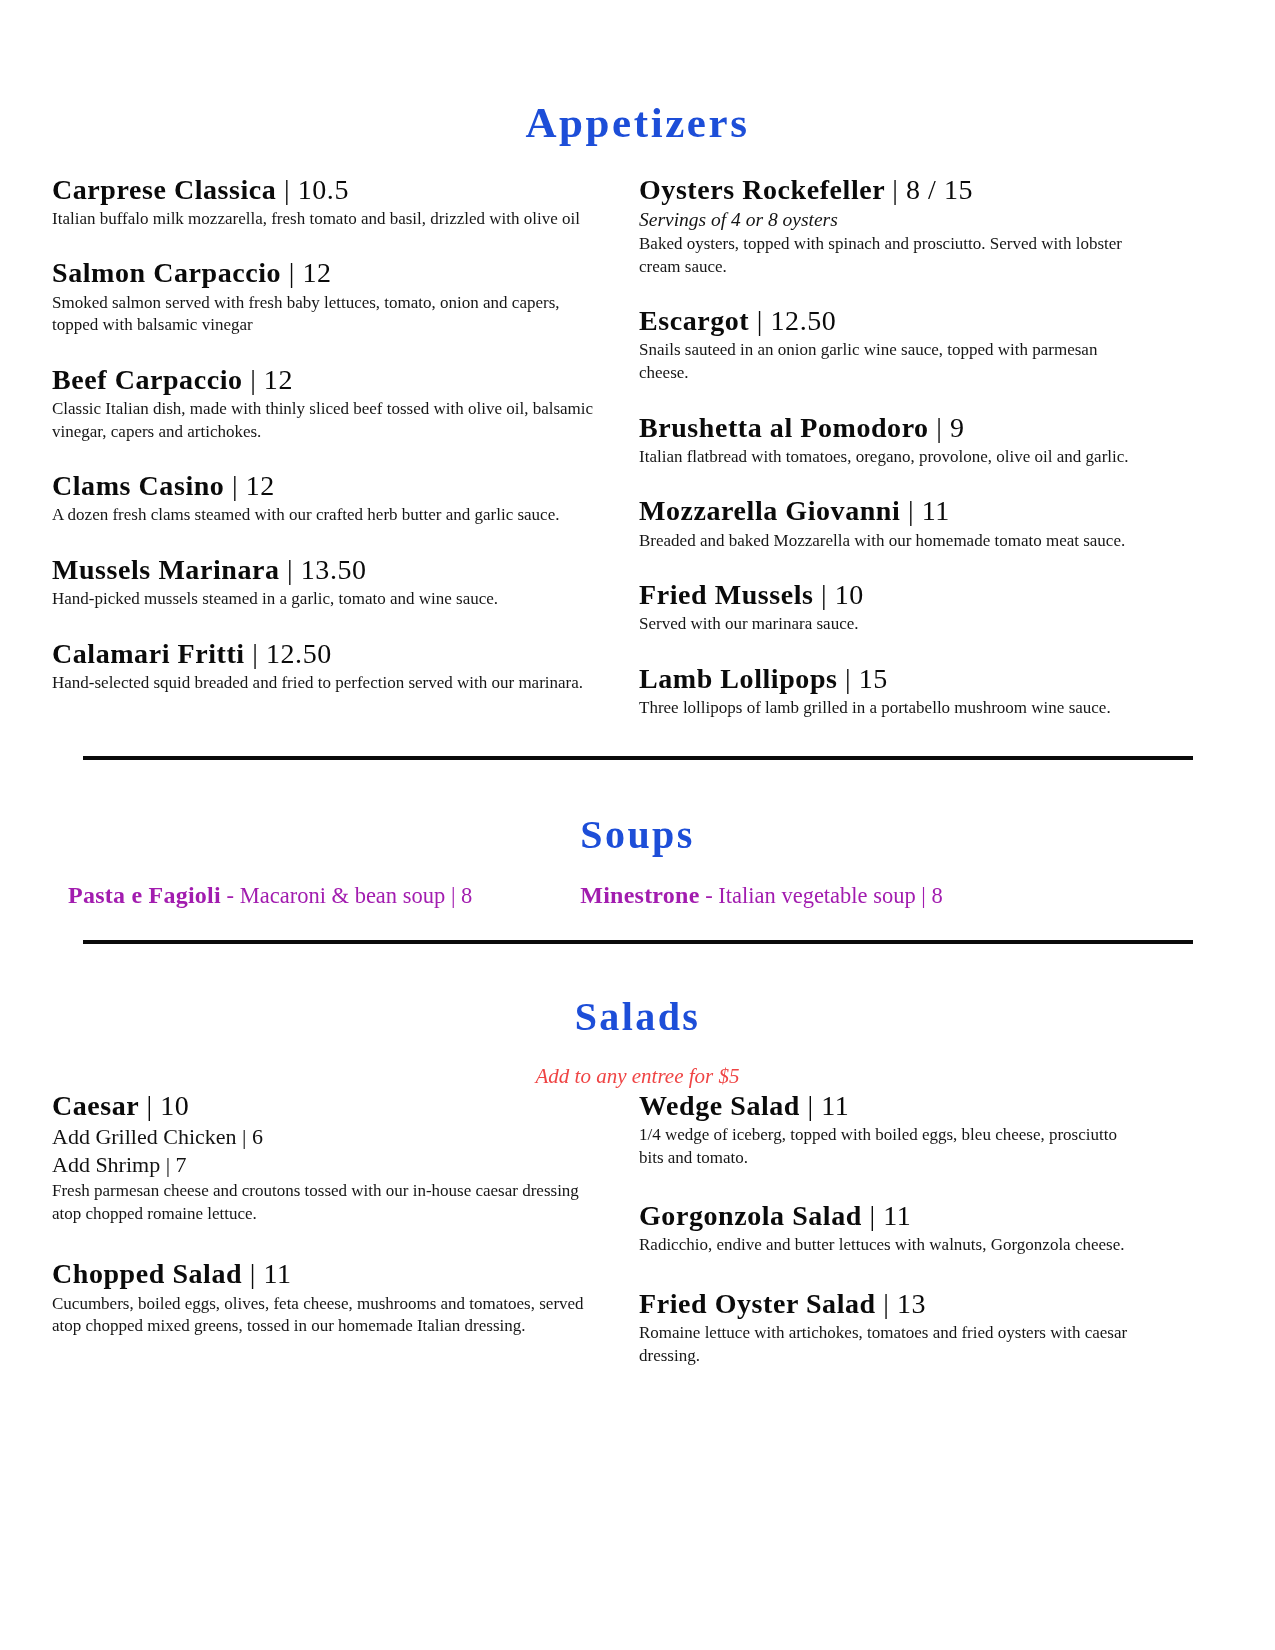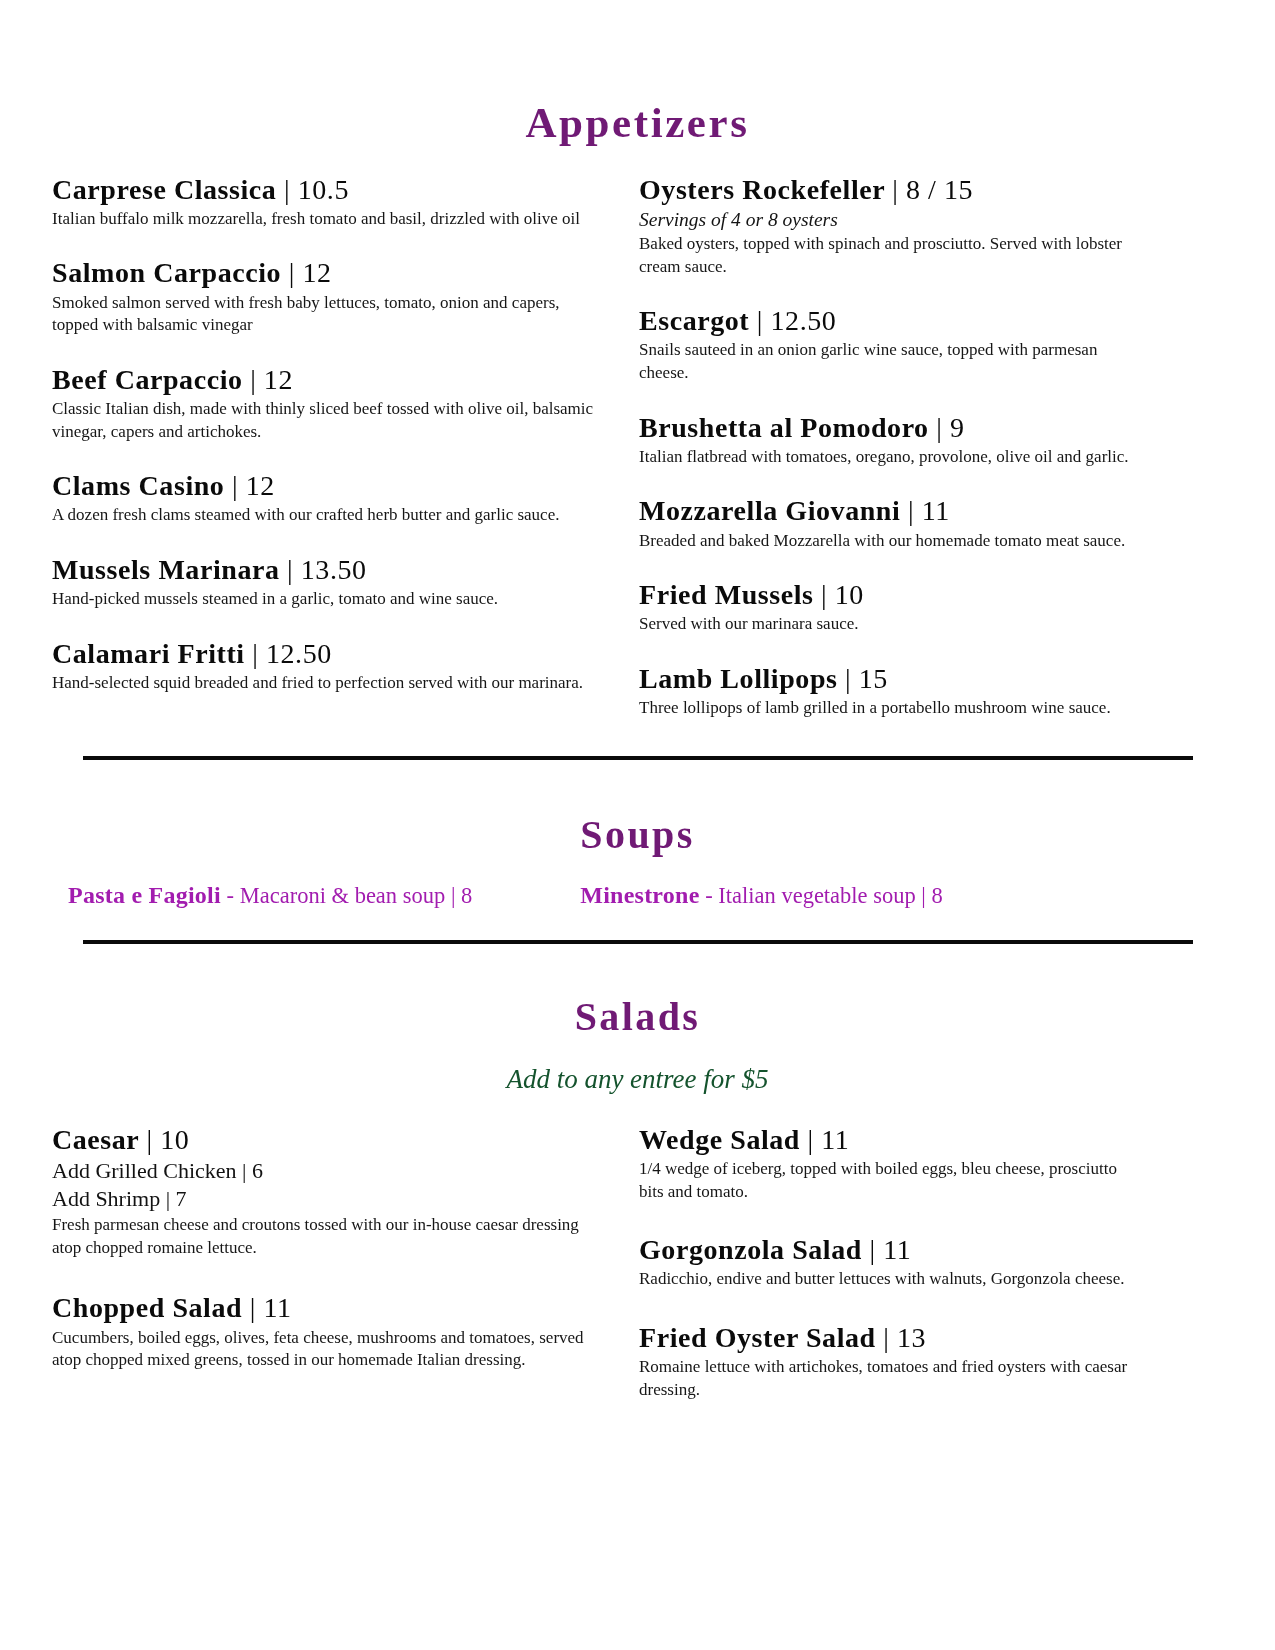--- a/index.html
+++ b/index.html
@@ -18,43 +18,43 @@
     width: 1275px;
     height: 1650px;
     padding: 0;
   }
 
   
   .section-title {
     text-align: center;
     font-weight: bold;
     letter-spacing: 0.06em;
-    color: #701a75;
+    color: #1d4ed8;
   }
   .title-appetizers {
     font-size: 43px;
     line-height: 1;
     padding-top: 72px;
   }
   .title-soups {
     font-size: 40px;
     line-height: 1;
     padding-top: 28px;
   }
   .title-salads {
     font-size: 40px;
     line-height: 1;
     padding-top: 26px;
   }
   .section-sub {
     text-align: center;
     font-style: italic;
-    font-size: 27px;
+    font-size: 21px;
     margin-top: 9px;
-    color: #14532d;
+    color: #ef4444;
   }
 
   
   .rule {
     height: 4px;
     background: #0a0a0a;
     margin: 0 auto;
     width: 1110px;
   }
   .rule-soups { margin-top: 36px; }
@@ -66,21 +66,21 @@
     justify-content: flex-start;
     padding: 0 40px 0 52px;
   }
   .col {
     width: 545px;
     flex: 0 0 545px;
   }
   .col.col-right { padding-left: 42px; }
 
   .appetizers-cols { margin-top: 24px; }
-  .salads-cols { margin-top: 28px; }
+  .salads-cols { }
 
   .item { margin-bottom: 26px; }
   .item:last-child { margin-bottom: 0; }
 
   .item-head {
     font-weight: bold;
     font-size: 28px;
     line-height: 1.22;
     letter-spacing: 0.02em;
     color: #0b0b0b;

